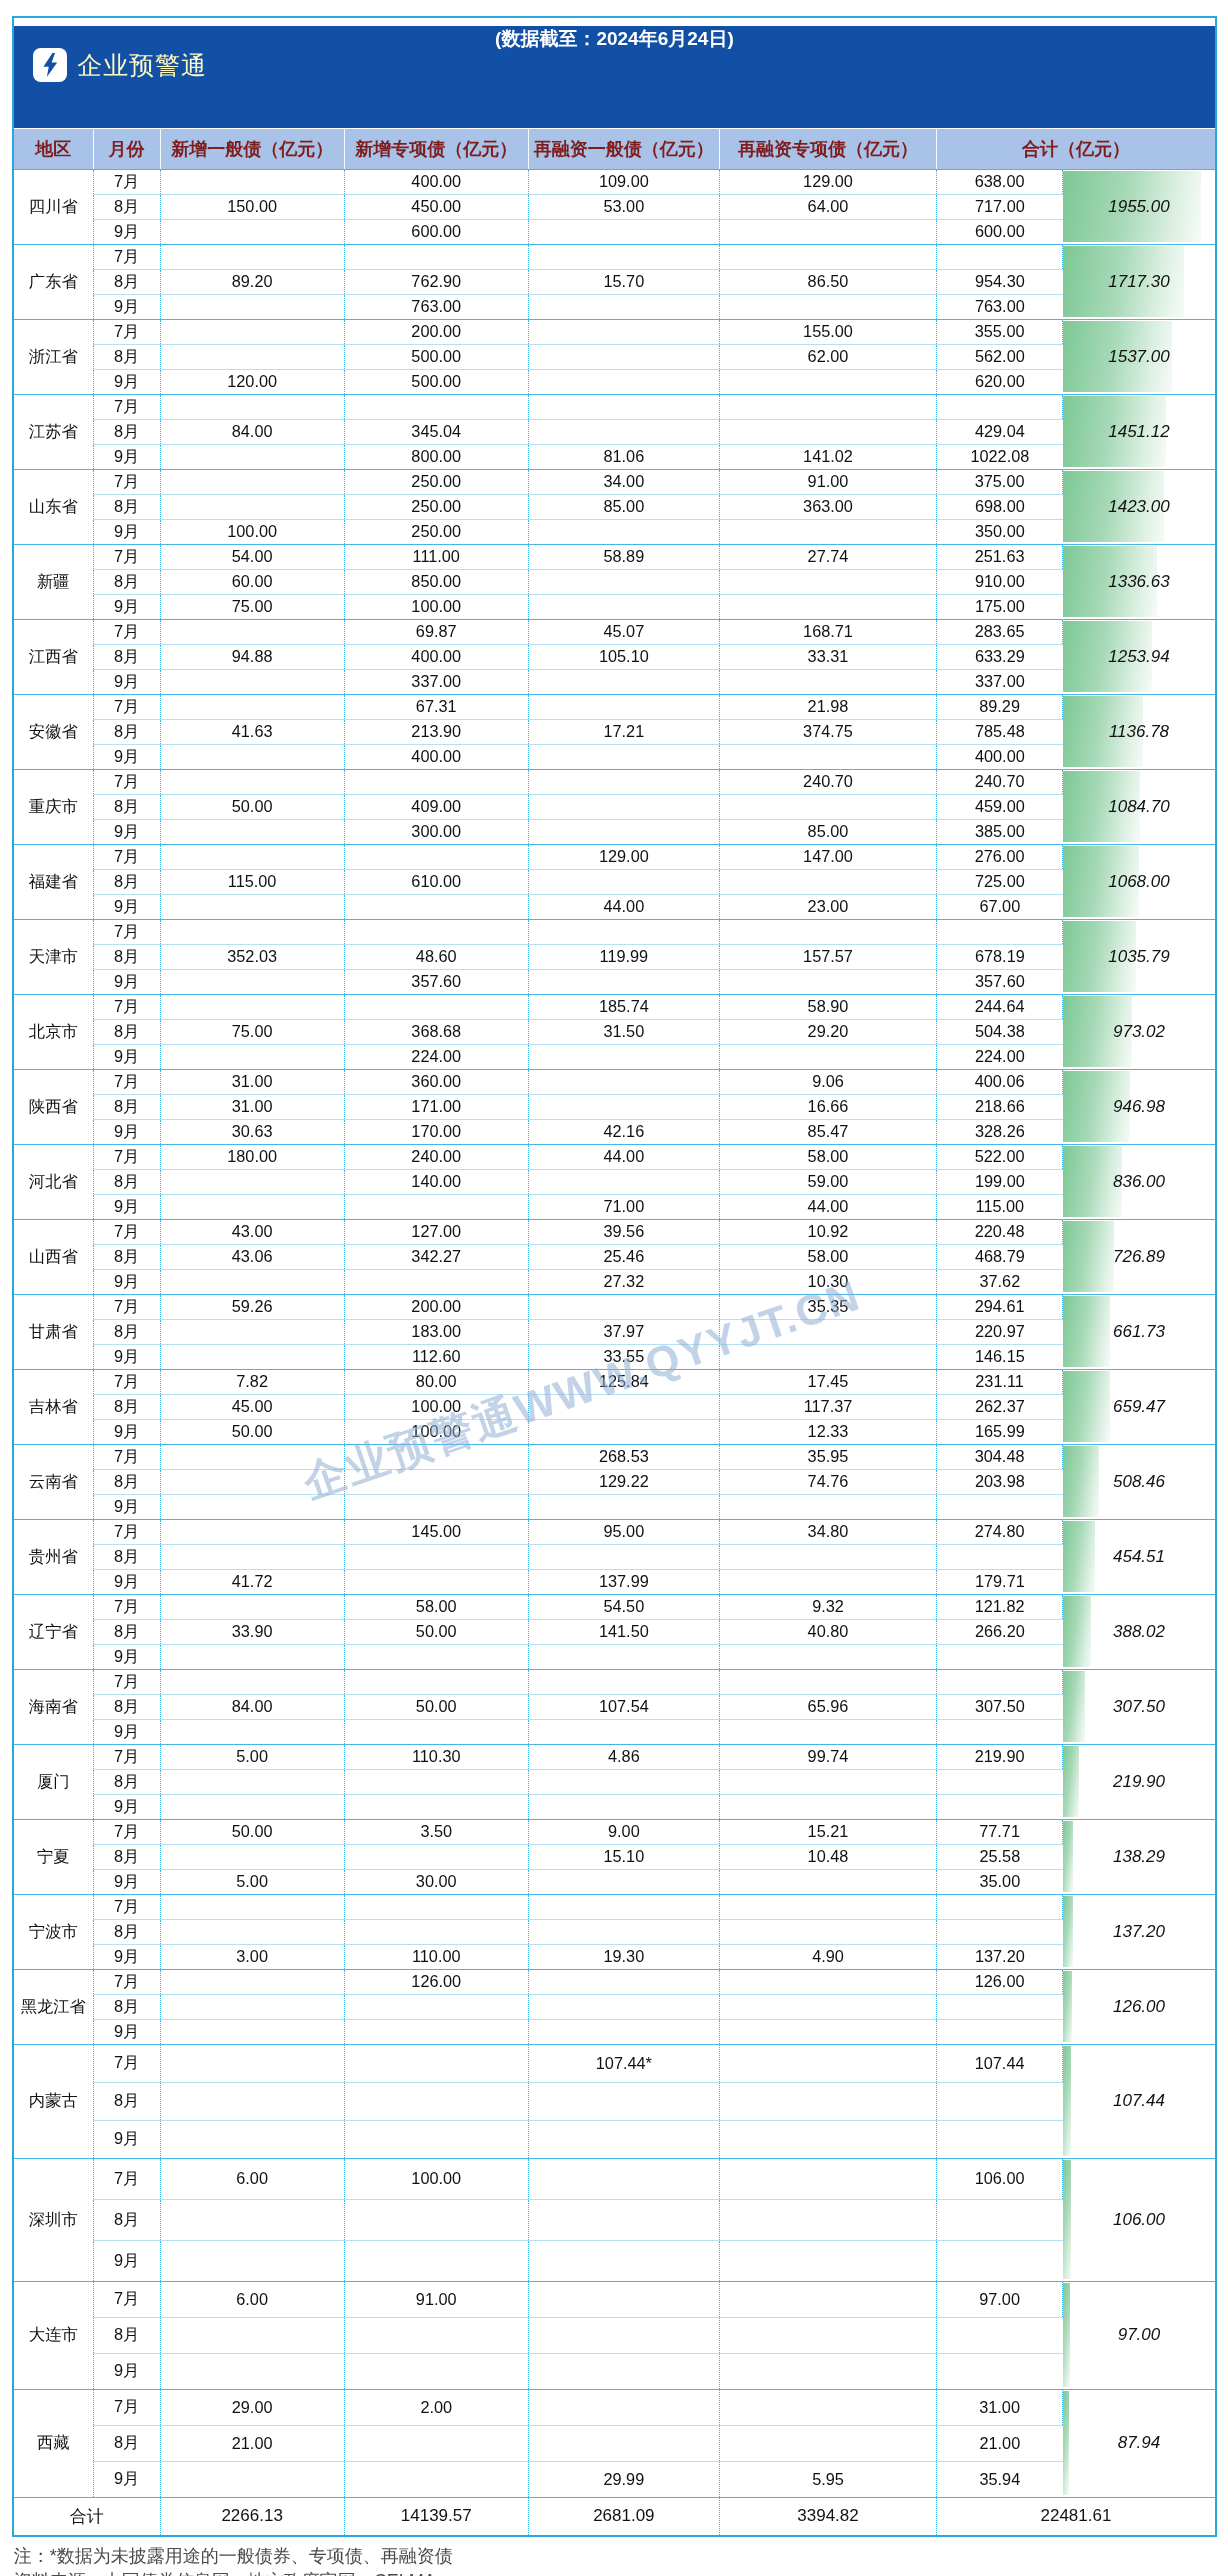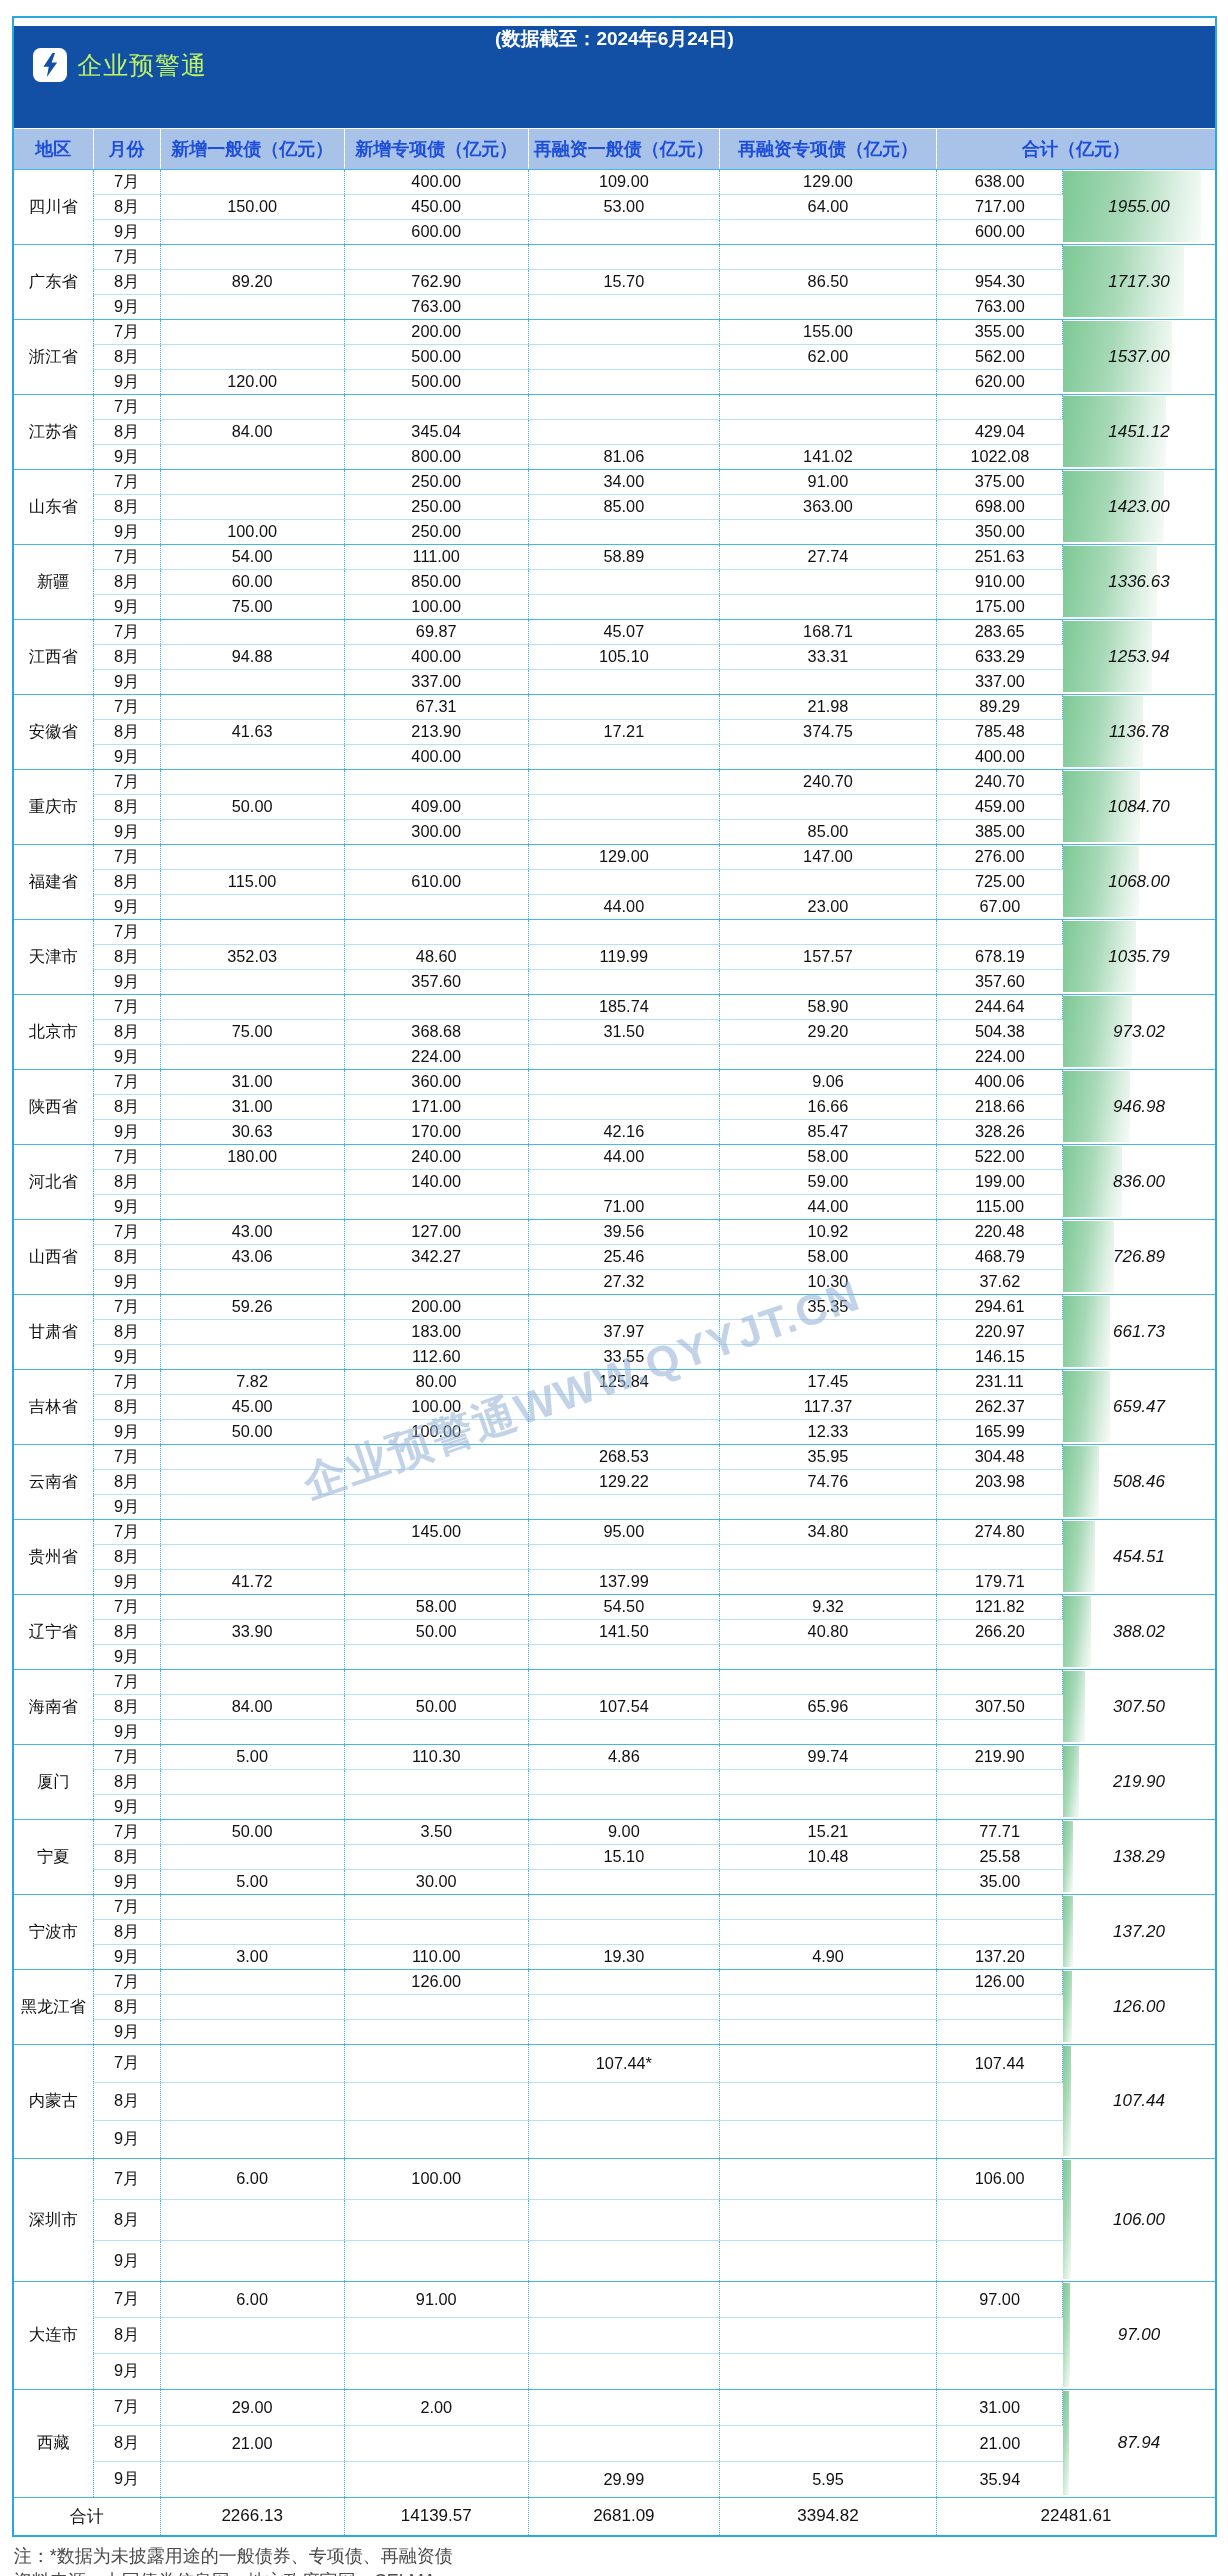--- a/index.html
+++ b/index.html
@@ -22,28 +22,28 @@
   }
   .brand {
     position:absolute; left:19px; top:22.4px;
     display:flex; align-items:center; gap:10.3px;
   }
   .brand-badge {
     width:34px; height:34px; background:#ffffff; border-radius:7.7px;
     display:flex; align-items:center; justify-content:center;
   }
   .brand-badge svg { width:20.6px; height:26px; }
-  .brand-name { font-size:25px; color:#bef264; letter-spacing:0.9px; }
+  .brand-name { font-size:25px; color:#fef9c3; letter-spacing:0.9px; }
   .banner-title { font-size:31px; font-weight:bold; padding-top:15.5px; letter-spacing:1.7px; }
   .banner-subtitle { font-size:19px; font-weight:bold; margin-top:8.6px; }
 
   
   table { width:100%; border-collapse:collapse; table-layout:fixed; background:#fff; }
   th {
-    background:#a9c3e8; color:#1d4ed8; font-size:18px; font-weight:bold;
+    background:#a9c3e8; color:#7f1d1d; font-size:18px; font-weight:bold;
     height:40px; border-right:0.9px dashed #f2f7fd; border-bottom:0.9px dotted #35b5ea;
     overflow:hidden; white-space:nowrap;
   }
   th:last-child { border-right:none; }
   td {
     border-right:0.9px dotted #35b5ea; border-top:0.9px solid #b5e1f5;
     text-align:center; vertical-align:middle;
     font-size:16.3px; color:#111; overflow:hidden; white-space:nowrap;
   }
   td:last-child { border-right:none; }

